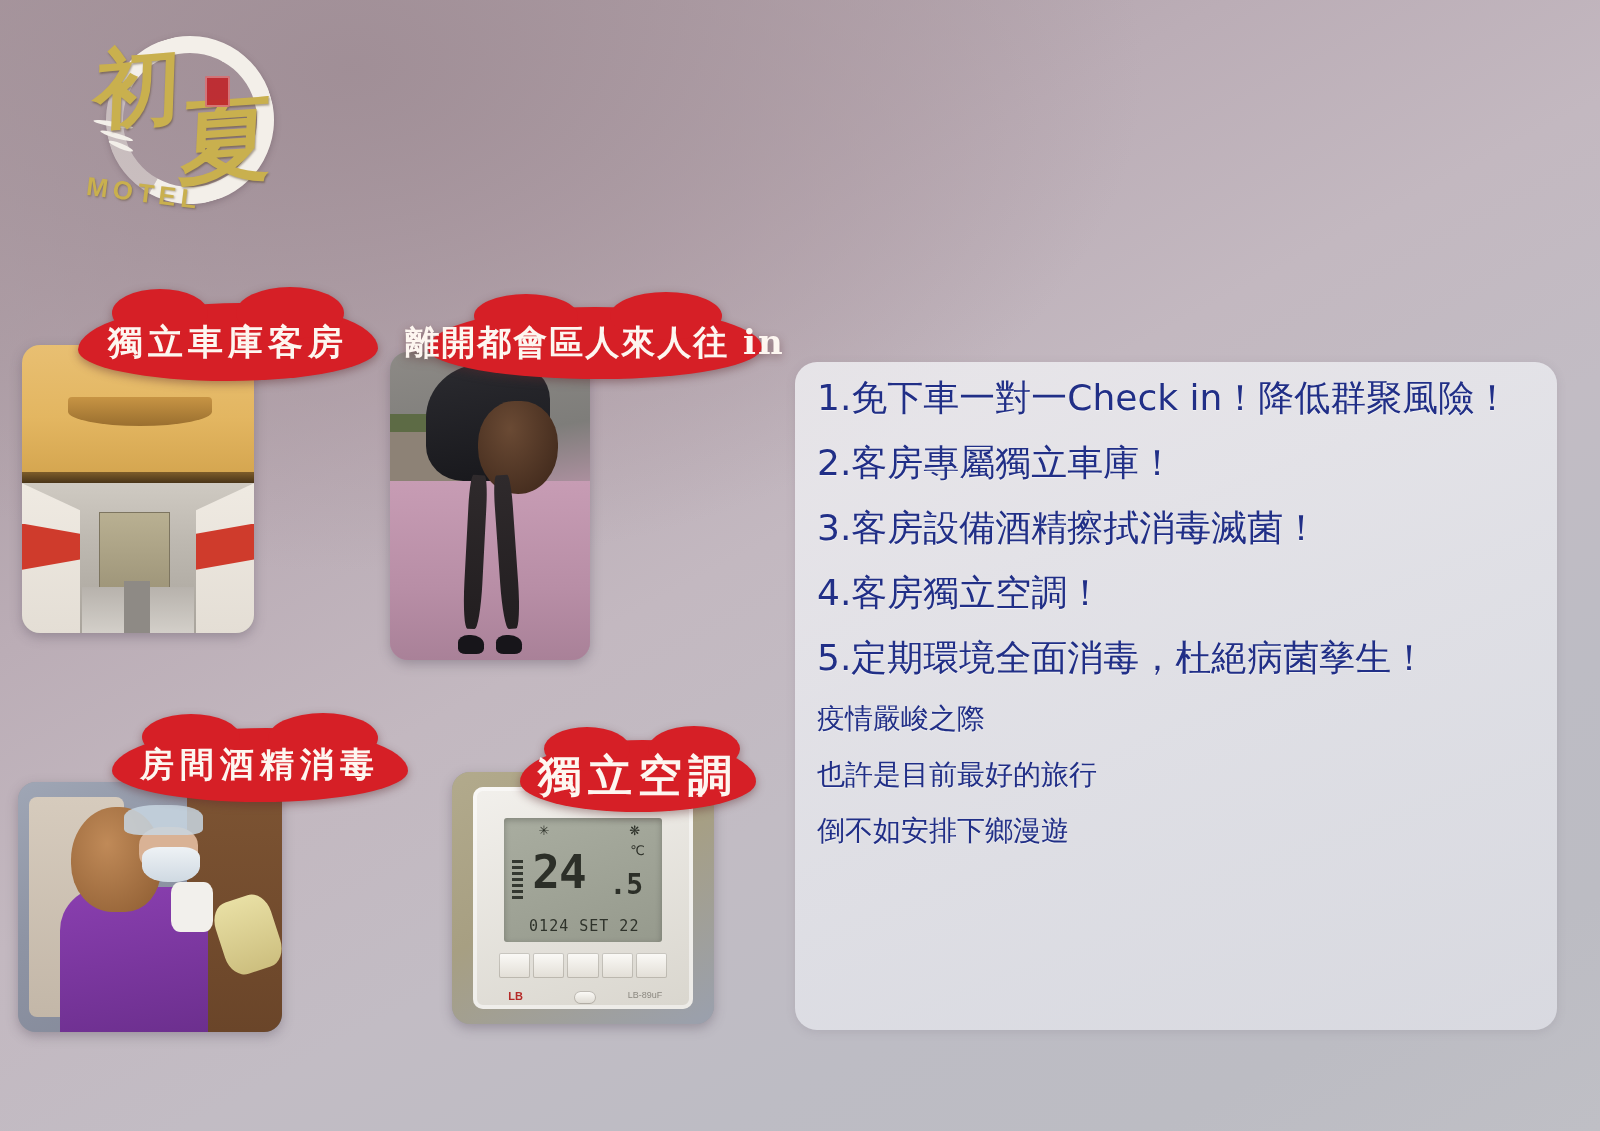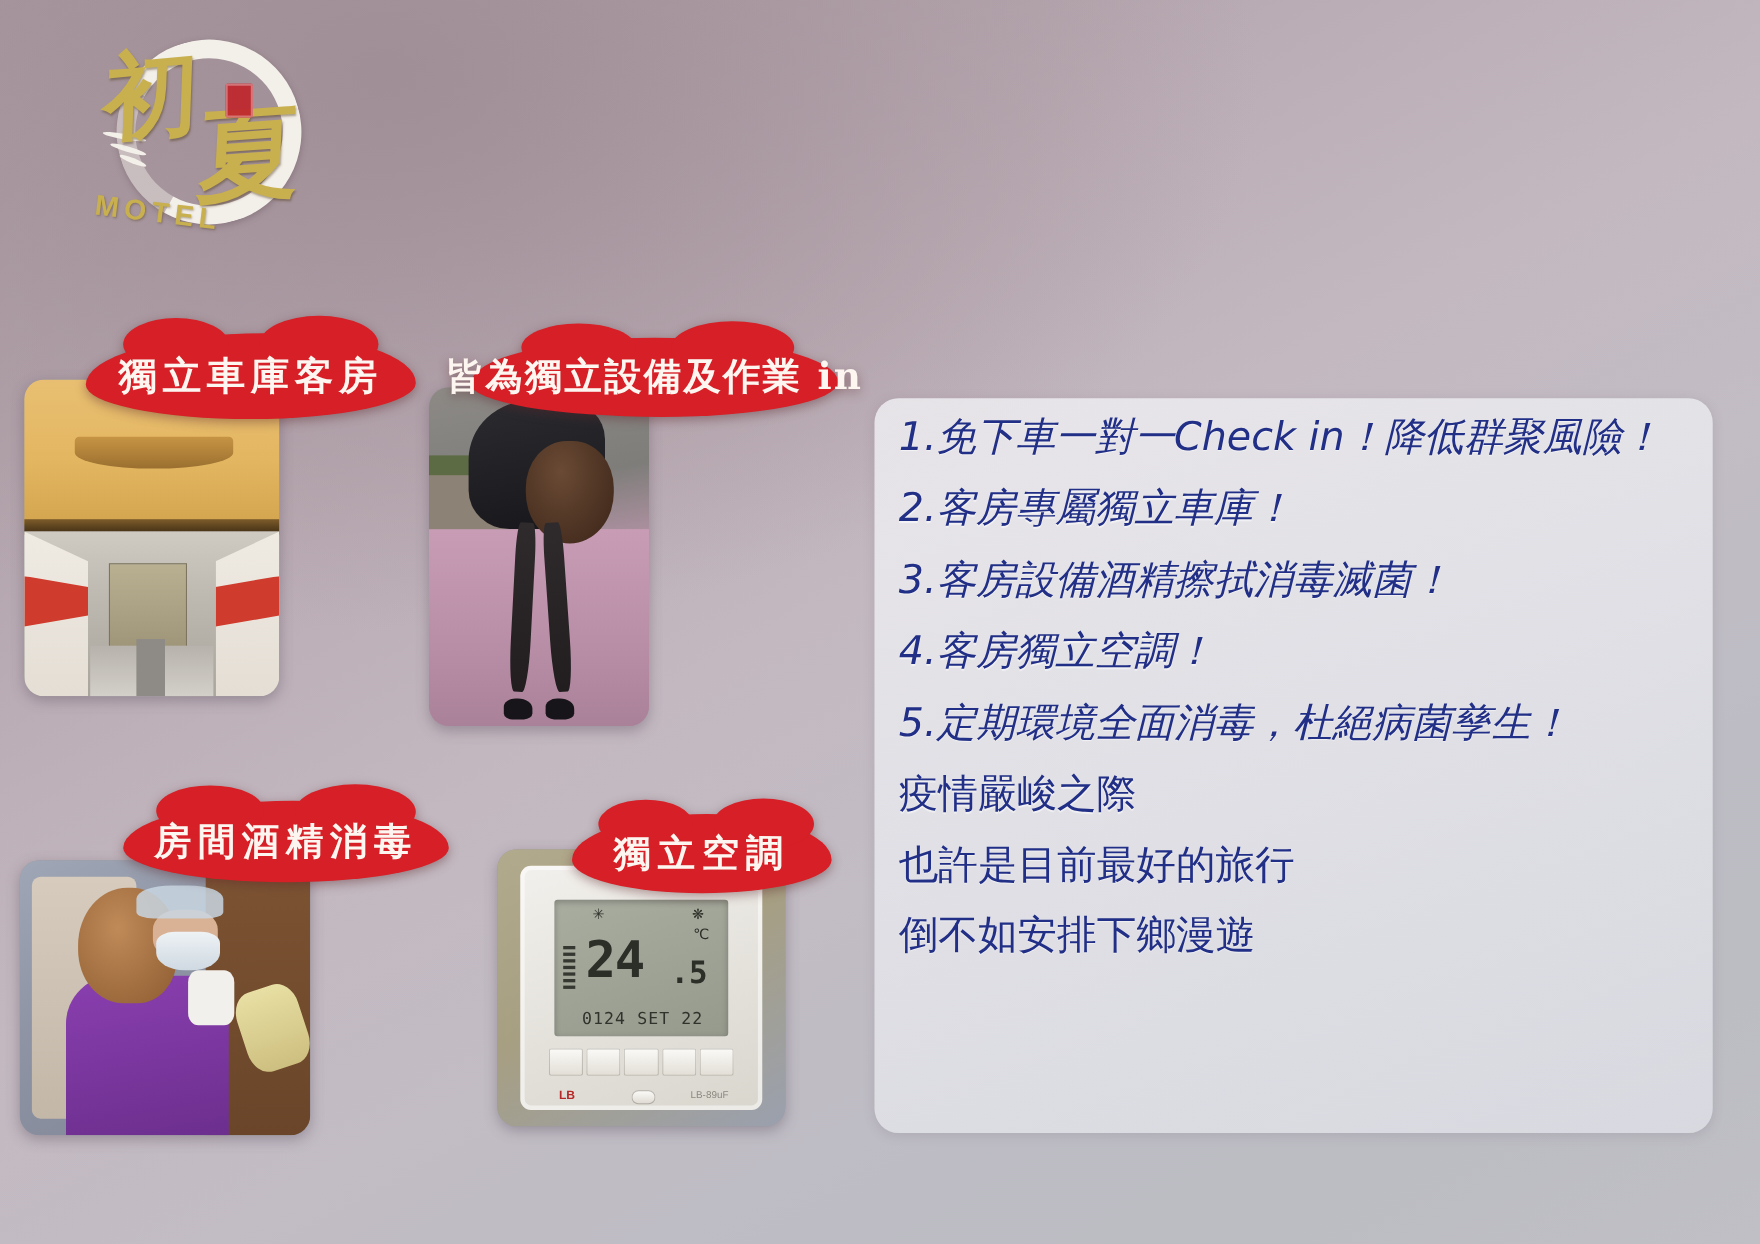--- a/index.html
+++ b/index.html
@@ -172,22 +172,22 @@
   .pline {
     font-family: "DejaVu Sans", sans-serif;
     font-size: 36px;
     line-height: 1.0;
     color: #212f87;
     white-space: nowrap;
     margin-bottom: 29px;
     letter-spacing: 0px;
     text-shadow: 0 1px 1px rgba(255,255,255,0.55);
   }
-  .pline.numbered { font-size: 36px; font-style: italic; }
-  .pline.prose { font-size: 36px; margin-bottom: 28px; margin-top: 16px; }
+  .pline.numbered { font-size: 36px; }
+  .pline.prose { font-size: 28px; margin-bottom: 28px; margin-top: 16px; }
 
   
   .photo {
     position: absolute;
     border-radius: 18px;
     overflow: hidden;
     box-shadow: 0 4px 12px rgba(80,70,85,0.35);
     background: #9a9aa0;
   }
   
@@ -408,21 +408,21 @@
     letter-spacing: 6px;
     text-align: center;
   }
   #blob-clean::before { left: 30px; top: -14px; width: 98px; height: 46px; }
   #blob-clean::after  { left: 156px; top: -15px; width: 110px; height: 50px; }
 
   #blob-ac {
     left: 520px; top: 740px;
     width: 236px; height: 72px;
     border-radius: 52% 48% 50% 50% / 58% 58% 42% 42%;
-    font-size: 34px;
+    font-size: 44px;
     letter-spacing: 6px;
   }
   #blob-ac::before { left: 24px; top: -13px; width: 86px; height: 44px; }
   #blob-ac::after  { left: 128px; top: -14px; width: 92px; height: 46px; }
 
   .blob-text { position: relative; z-index: 2; }
 </style>
 </head>
 <body>
 
@@ -530,21 +530,21 @@
       <div class="ac-dial"></div>
       <div class="ac-logo">LB</div>
       <div class="ac-model">LB-89uF</div>
     </div>
   </div>
 
   <div class="blob" id="blob-garage">
     <span class="blob-text">獨立車庫客房</span>
   </div>
   <div class="blob" id="blob-checkin">
-    <span class="blob-text">皆為獨立設備及作業 in</span>
+    <span class="blob-text">離開都會區人來人往 in</span>
   </div>
   <div class="blob" id="blob-clean">
     <span class="blob-text">房間酒精消毒</span>
   </div>
   <div class="blob" id="blob-ac">
     <span class="blob-text">獨立空調</span>
   </div>
 
 </div>
 

